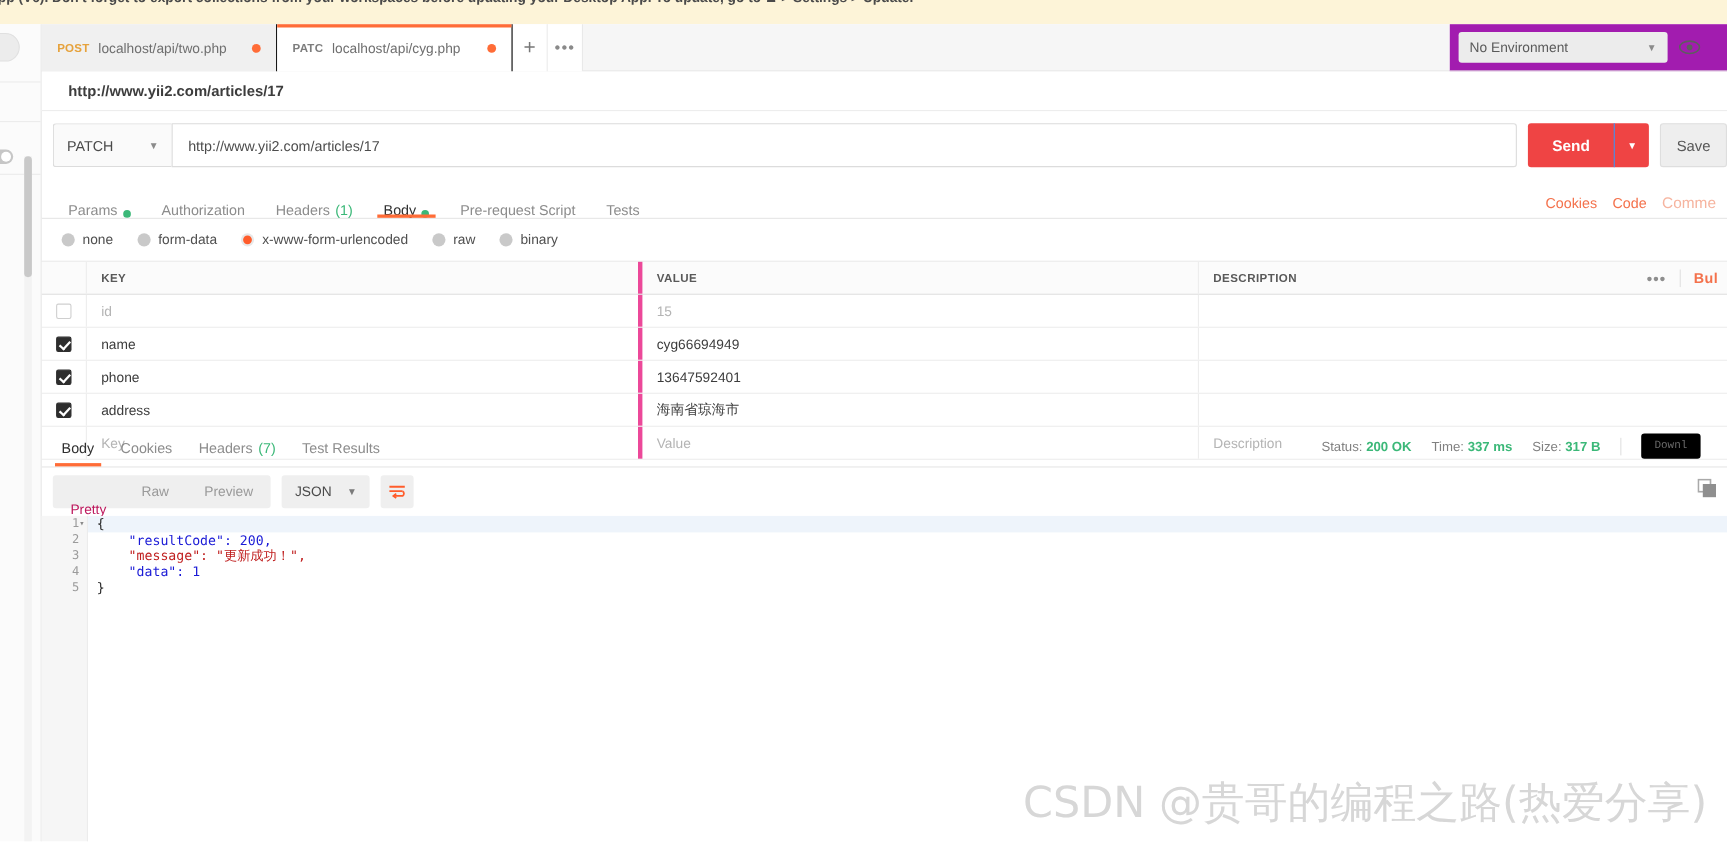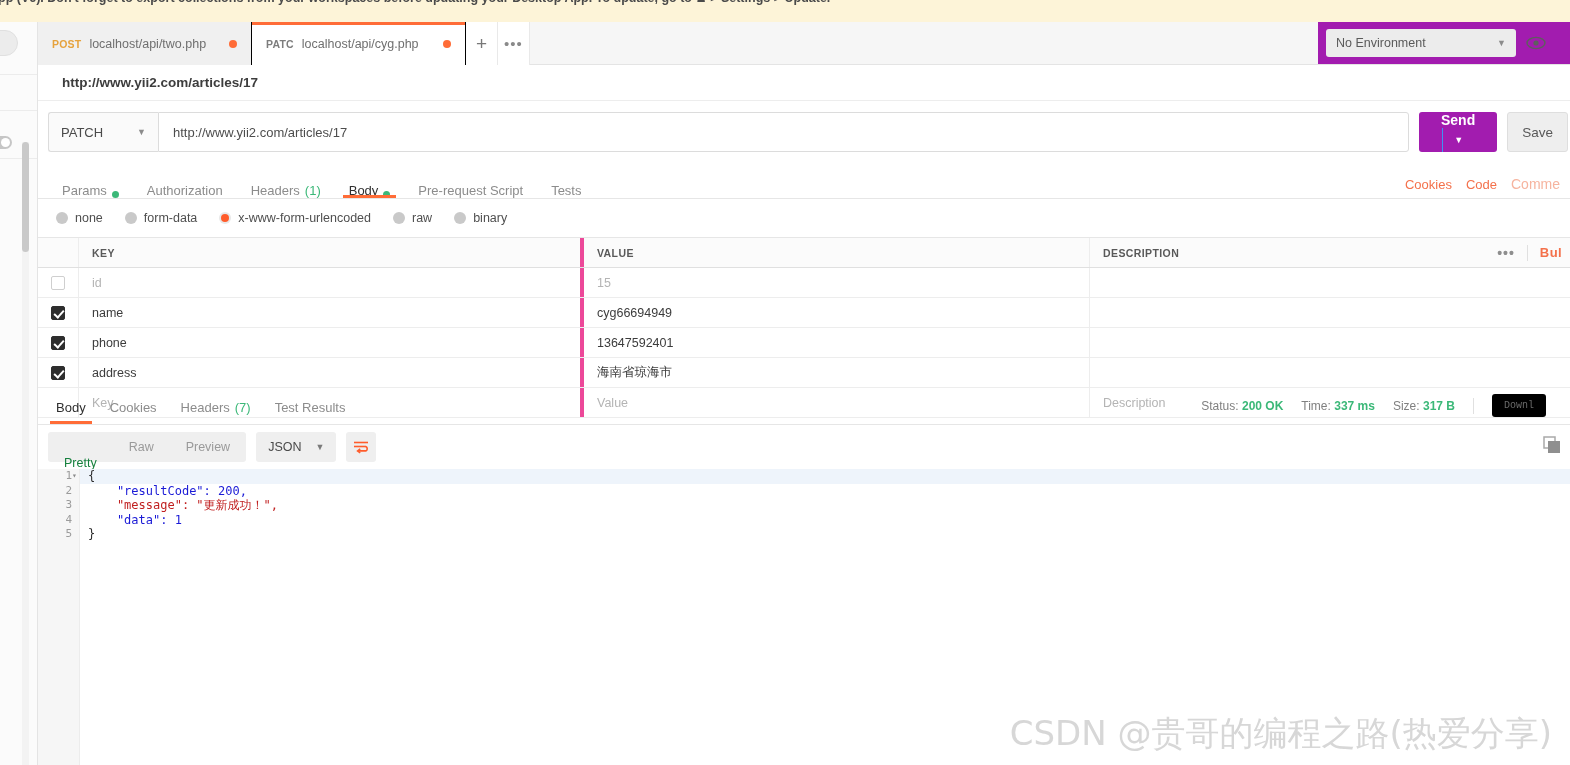--- a/index.html
+++ b/index.html
@@ -127,22 +127,22 @@
     font-size:13px; color:#4a4a4a; cursor:pointer;
   }
   .method-select .caret { margin-left:auto; color:#8b8b8b; font-size:9px; }
   .url-input {
     width:1251px; height:40px; background:#ffffff;
     border:1px solid #dcdcdc; border-radius:0 3px 3px 0;
     display:flex; align-items:center; padding:0 14px;
     font-size:13px; color:#4d4d4d;
   }
   .send-btn {
-    margin-left:10px; height:40px; background:#a21caf; border-radius:3px;
-    display:flex; align-items:center; cursor:pointer;flex-direction:column;
+    margin-left:10px; height:40px; background:#ef4444; border-radius:3px;
+    display:flex; align-items:center; cursor:pointer;
   }
   .send-btn .lbl {
     color:#fff; font-size:14px; font-weight:700; padding:0 22px;
   }
   .send-btn .split {
     border-left:1px solid #3e92f4; padding:0 11px; color:#fff; font-size:9px;
     height:40px; display:flex; align-items:center;
   }
   .save-btn {
     margin-left:10px; height:40px; background:#eeeeee; border:1px solid #dedede;
@@ -256,21 +256,21 @@
     position:absolute; left:0; top:403px; width:1532px; height:44px;
     display:flex; align-items:center; padding-left:10px; gap:10px;
   }
   .seg {
     display:flex; align-items:center; background:#efefef; border-radius:3px; height:30px;
   }
   .seg .si {
     padding:0 16px; font-size:12.5px; color:#9a9a9a; cursor:pointer;
     height:30px; display:flex; align-items:center;
   }
-  .seg .si.active { color:#15803d;margin-top:32px; }
+  .seg .si.active { color:#be185d;margin-top:32px; }
   .fmt-select {
     display:flex; align-items:center; gap:14px; background:#efefef; border-radius:3px;
     height:30px; padding:0 12px; font-size:12.5px; color:#4a4a4a; cursor:pointer;
   }
   .fmt-select .caret { color:#7a7a7a; font-size:9px; }
   .wrap-btn {
     width:30px; height:30px; background:#efefef; border-radius:3px;
     display:flex; align-items:center; justify-content:center; cursor:pointer;
   }
   .copy-btn { margin-left:auto; margin-right:8px; cursor:pointer; }
@@ -296,21 +296,21 @@
   .codelines { position:absolute; left:42px; top:0; right:0; }
   .cl { height:14.5px; line-height:14.5px; padding-left:8px; white-space:pre; }
   .cl.first { background:#eef4fb; }
   .tok-key { color:#1a1ad6; }
   .tok-str { color:#c02020; }
   .tok-pun { color:#2b2b2b; }
 
   
   .watermark {
     position:absolute; right:18px; bottom:8px;
-    font-size:34px; color:#d7d7d7; white-space:nowrap;
+    font-size:39px; color:#d7d7d7; white-space:nowrap;
     font-family:"DejaVu Sans", sans-serif;
     pointer-events:none;
   }
 </style>
 </head>
 <body>
 
 <div id="app">
 
   <div class="banner">

